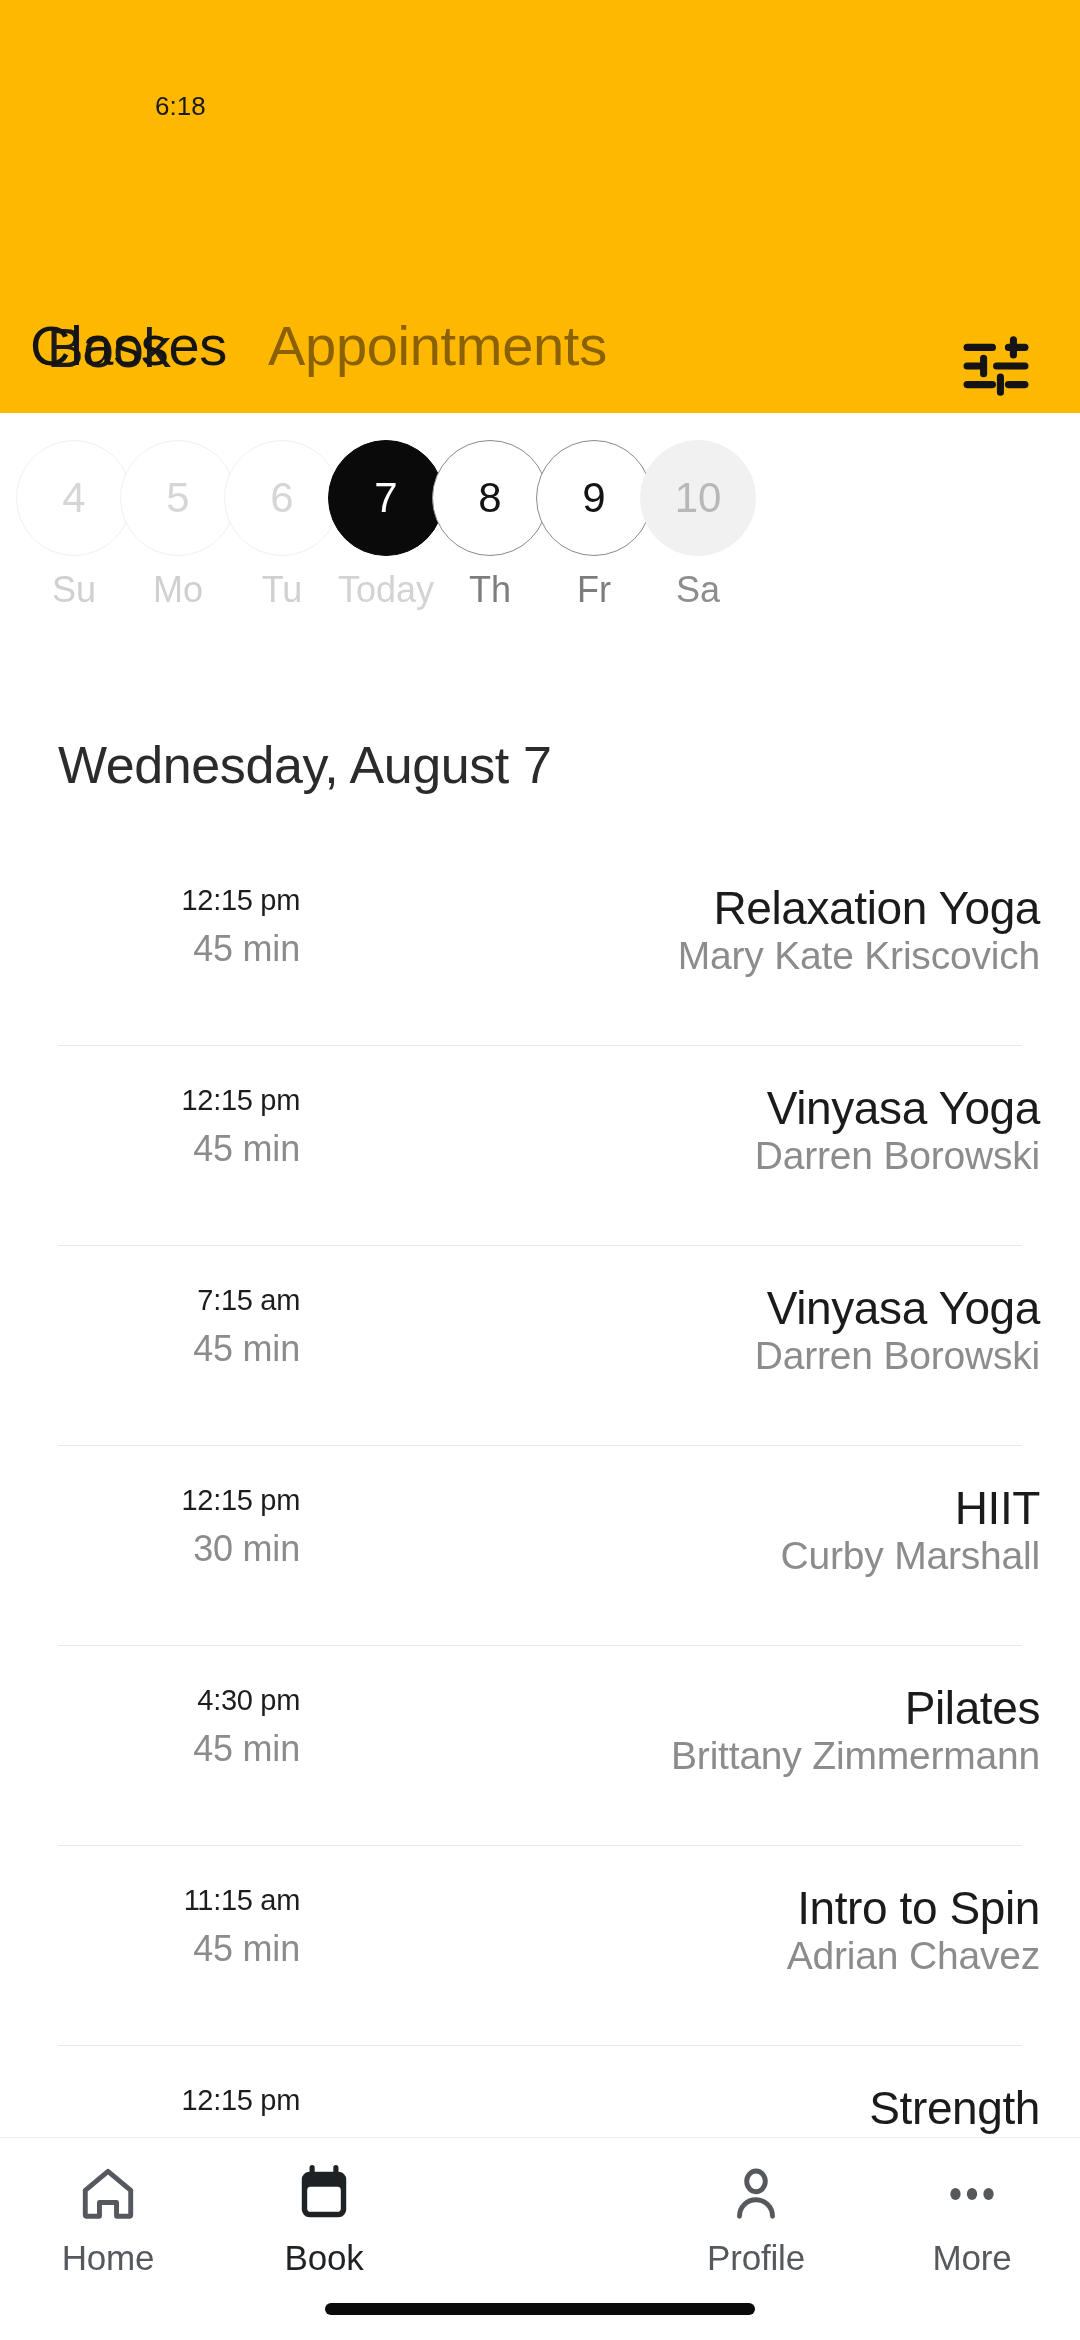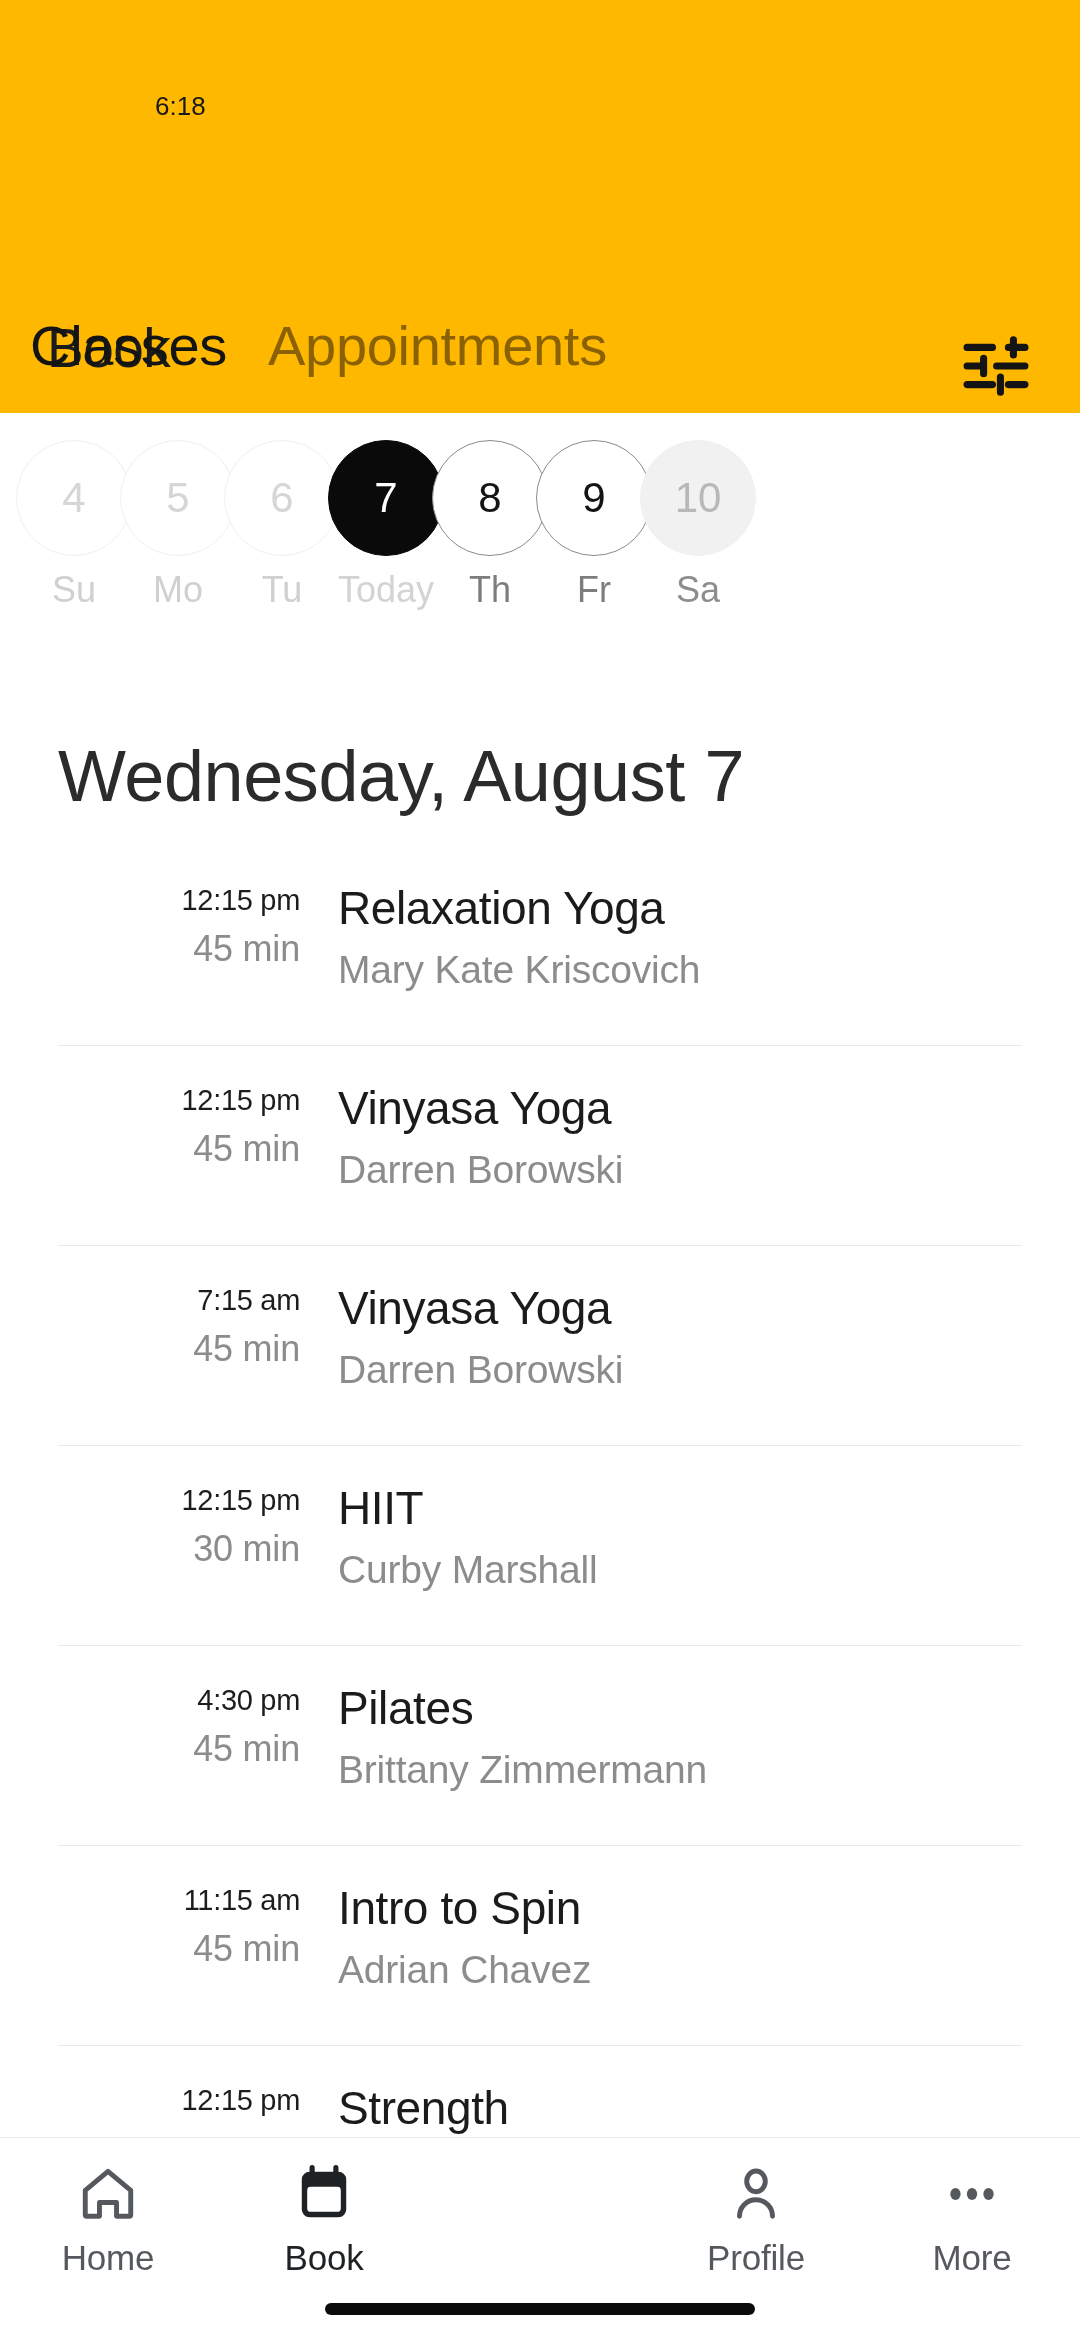--- a/index.html
+++ b/index.html
@@ -73,21 +73,21 @@
     margin-top:16px; font-size:36px; line-height:1;
   }
   .d-past   { color:#d0d0d0; }
   .d-today  { color:#d3d3d3; }
   .d-future { color:#7d7d7d; }
   .d-dim    { color:#8d8d8d; }
 
   
   .date-heading {
     position:absolute; left:58px; top:735px;
-    font-size:72px; color:#2b2b2b; letter-spacing:-0.4px; font-weight:400;
+    font-size:52px; color:#2b2b2b; letter-spacing:-0.4px; font-weight:400;
   }
 
   
   .classlist {
     position:absolute; top:845px; left:0; width:1080px; height:1295px;
     overflow:hidden;
   }
   .classrow {
     position:relative; width:1080px; height:200px;
   }
@@ -97,27 +97,27 @@
   .col-time {
     position:absolute; left:0; top:40px; width:300px; text-align:right;
   }
   .time-main {
     font-size:29px; color:#1d1d1d; line-height:1.05; letter-spacing:-0.3px;
   }
   .time-dur {
     margin-top:13px; font-size:36px; color:#8c8c8c; letter-spacing:-0.2px;
   }
   .col-info {
-    position:absolute; left:338px; top:38px; right:40px;
+    position:absolute; left:338px; top:38px; right:40px;text-align:right;
   }
   .class-name {
     font-size:46px; color:#1b1b1b; line-height:1.1; letter-spacing:-0.4px;
   }
   .class-coach {
-    margin-top:14px; font-size:39px; color:#8c8c8c; letter-spacing:-0.2px;
+    font-size:39px; color:#8c8c8c; letter-spacing:-0.2px;
   }
 
   
   .bottomnav {
     position:absolute; left:0; bottom:0; width:1080px; height:203px;
     background:#ffffff; border-top:1.6px solid #ececec;padding-left:8px;
   }
   .navitem {
     position:absolute; top:18px; width:216px; height:130px;
     display:flex; flex-direction:column; align-items:center; cursor:pointer;

